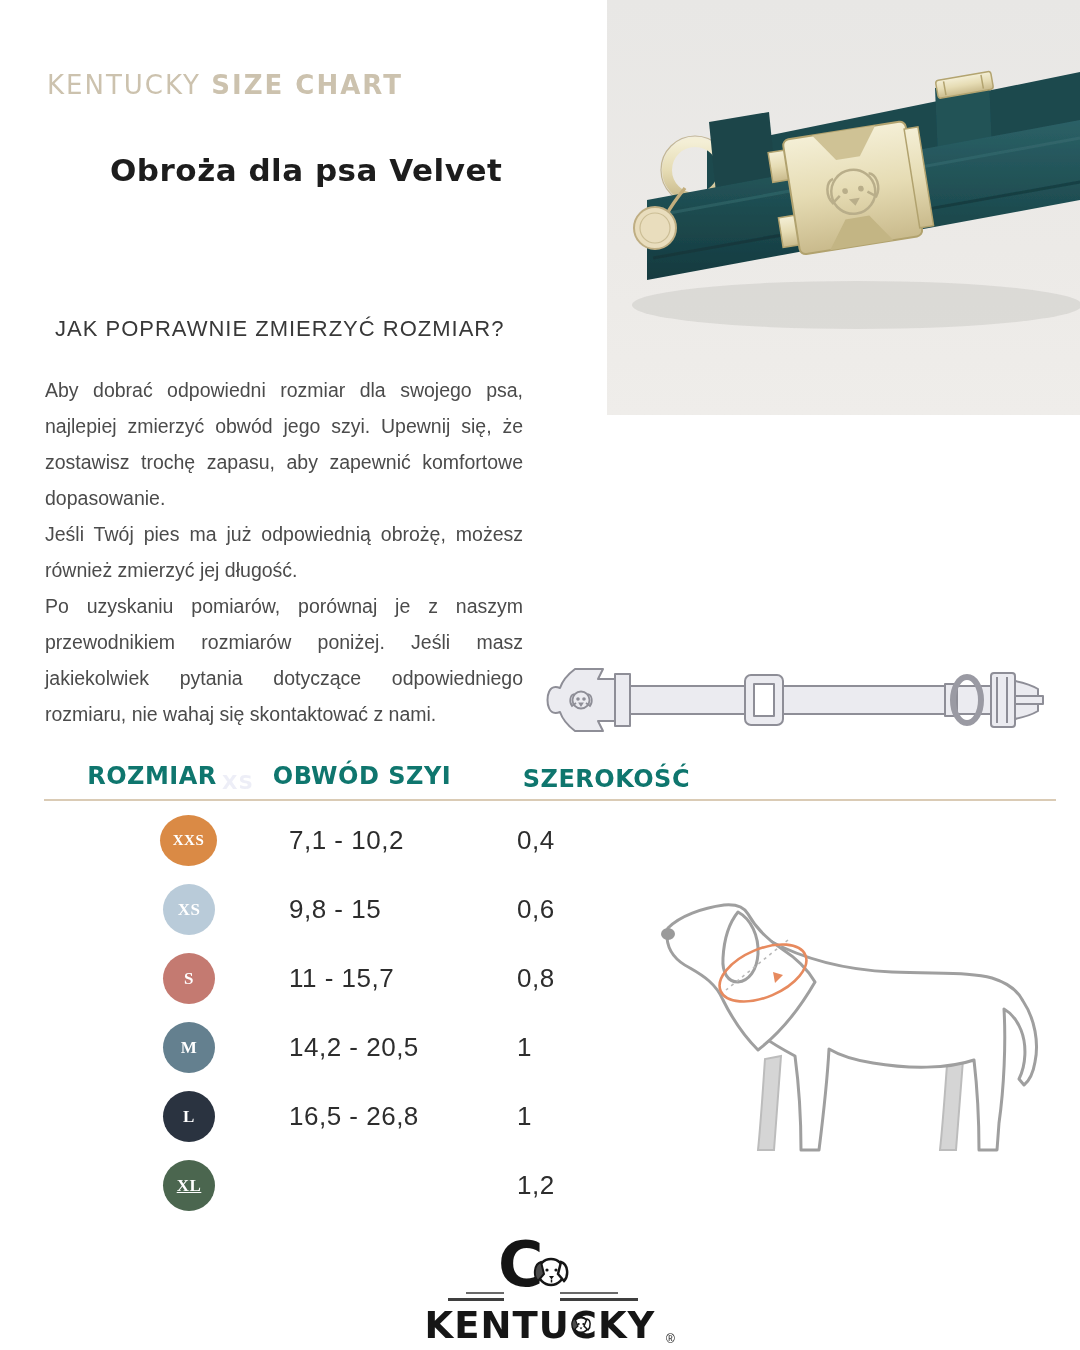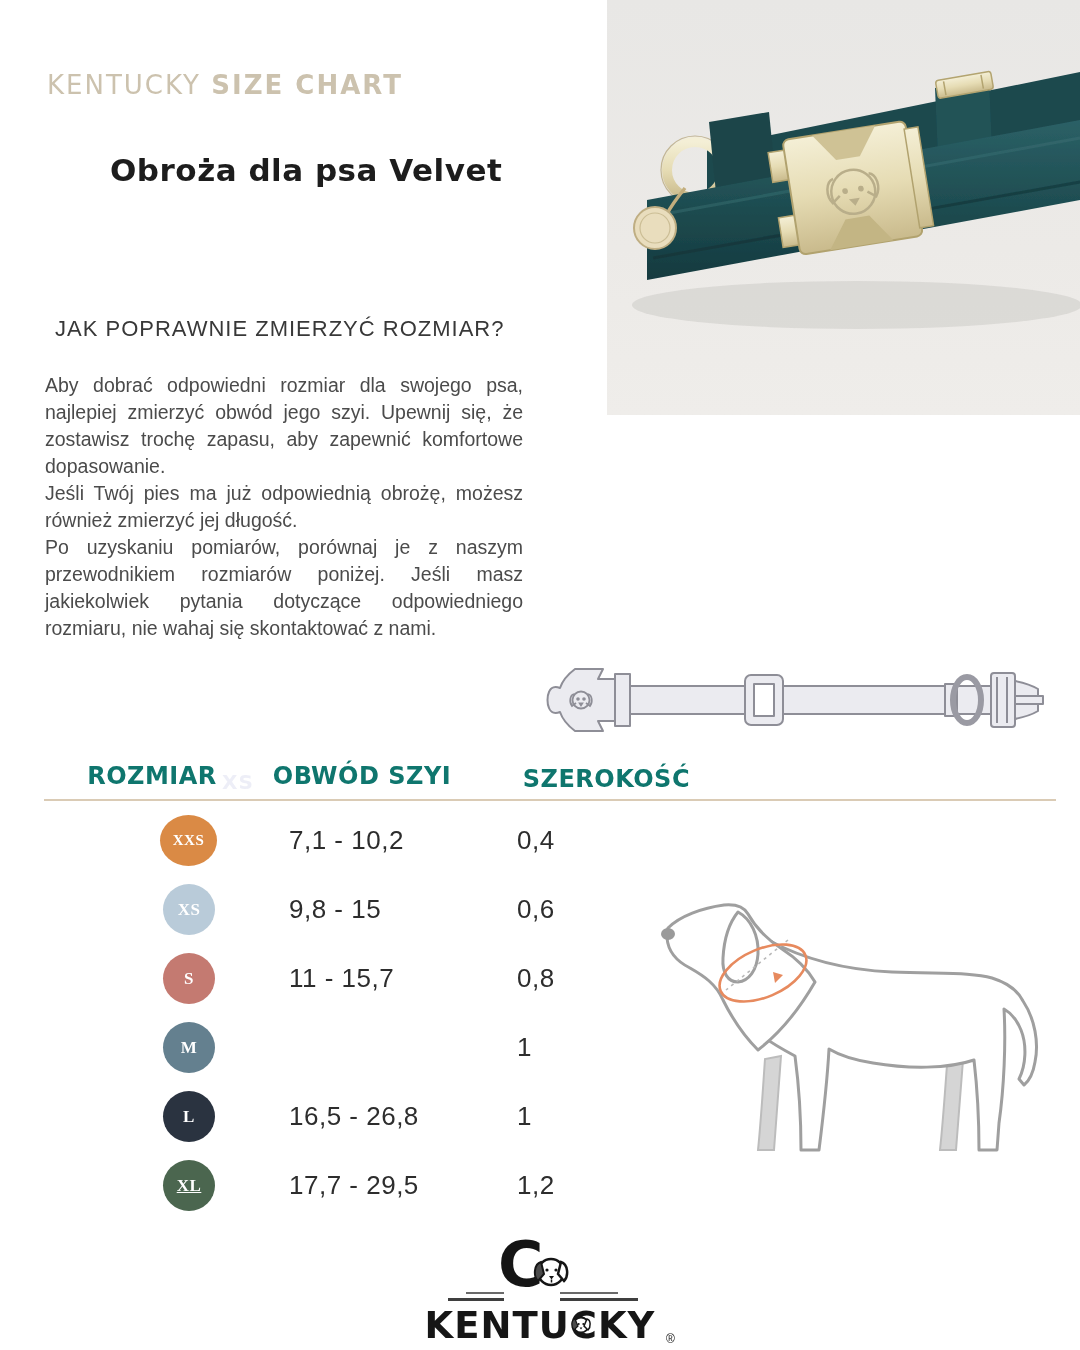--- a/index.html
+++ b/index.html
@@ -17,21 +17,21 @@
          font-size:31px;font-weight:700;color:#1d1d1d;letter-spacing:.5px;}
 
   
   .photo{position:absolute;left:607px;top:0;width:473px;height:415px;overflow:hidden;}
   .photo svg{display:block;}
 
   
   .m-heading{position:absolute;left:55px;top:316px;font-size:22px;font-weight:400;
              letter-spacing:1px;color:#383838;}
   .m-text{position:absolute;left:45px;top:372px;width:478px;font-size:19.5px;
-          line-height:27px;color:#4b4b4b;text-align:justify;}
+          line-height:36px;color:#4b4b4b;text-align:justify;}
   .m-text p{margin:0;}
 
   
   .collar-diagram{position:absolute;left:545px;top:655px;width:500px;height:90px;}
 
   
   .th{position:absolute;top:762px;width:200px;text-align:center;
       font-family:"DejaVu Sans",sans-serif;font-weight:700;font-size:24px;
       letter-spacing:.5px;color:#0f766e;}
   .th1{left:52px;} .th2{left:262px;} .th3{left:490px;top:765px;text-align:right;}
@@ -207,30 +207,30 @@
       <div class="cell c-neck">9,8 - 15</div>
       <div class="cell c-width">0,6</div>
     </div>
     <div class="row">
       <div class="badge" style="background-color: rgb(196, 122, 113);">S</div>
       <div class="cell c-neck">11 - 15,7</div>
       <div class="cell c-width">0,8</div>
     </div>
     <div class="row">
       <div class="badge" style="background-color: rgb(100, 128, 143);">M</div>
+      <div class="cell c-neck">14,2 - 20,5</div>
       <div class="cell c-width">1</div>
     </div>
     <div class="row">
       <div class="badge" style="background-color: rgb(42, 51, 64);">L</div>
       <div class="cell c-neck">16,5 - 26,8</div>
       <div class="cell c-width">1</div>
     </div>
     <div class="row">
       <div class="badge" style="background-color: rgb(75, 102, 79); text-decoration: underline;">XL</div>
-      <div class="cell c-neck">17,7 - 29,5</div>
       <div class="cell c-width">1,2</div>
     </div>
   </div>
 
   <div class="dog-diagram">
     <svg width="440" height="300" viewBox="0 0 440 300">
 
       <g fill="#d5d5d5" stroke="#bcbcbc" stroke-width="2">
         <path d="M141 178 C138 215 136 246 134 272 L118 272 C121 243 123 209 125 181 Z"></path>
         <path d="M323 182 C320 218 318 247 316 272 L300 272 C303 244 305 213 307 187 Z"></path>

